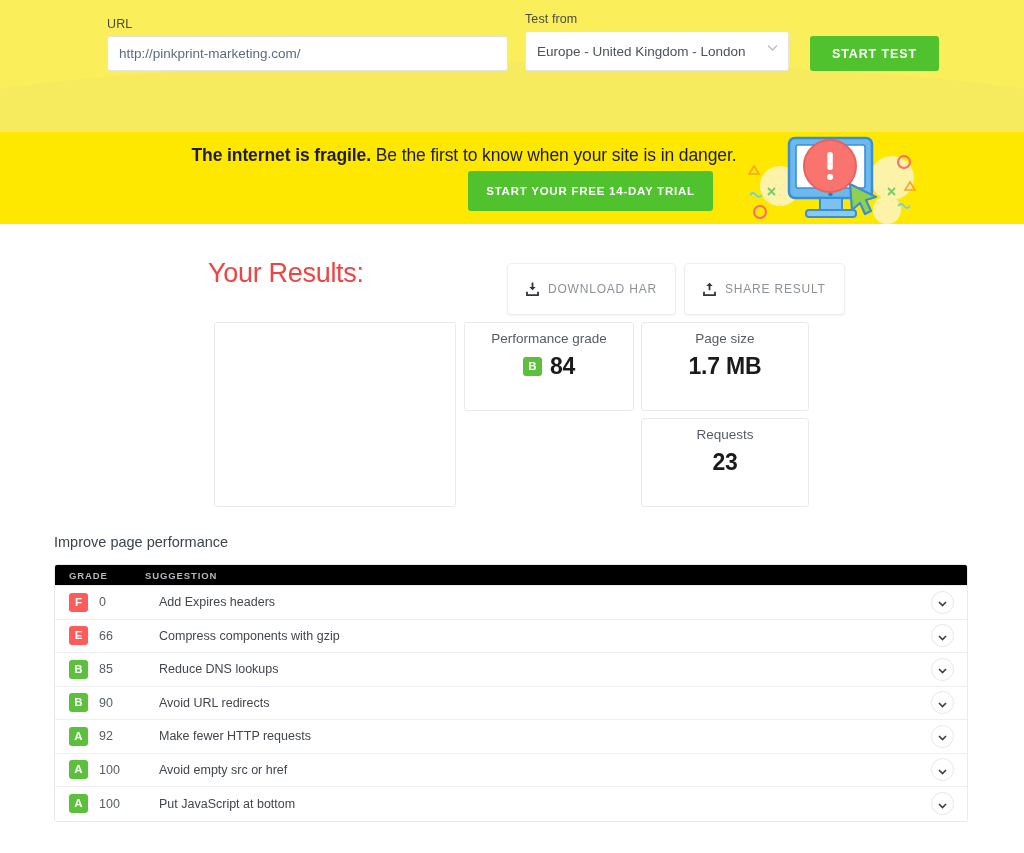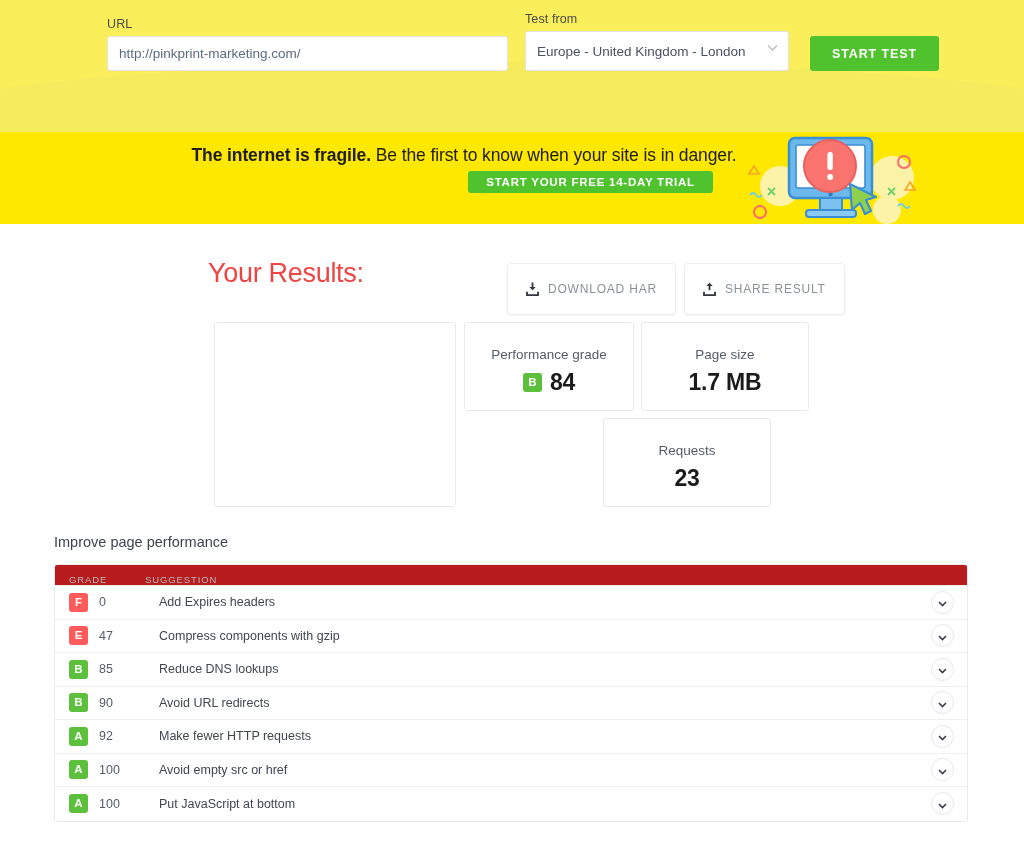--- a/index.html
+++ b/index.html
@@ -104,21 +104,21 @@
     padding-right: 96px;
     font-size: 17.5px;
     color: #1d1d1d;
     letter-spacing: -.1px;
   }
   .promo-text b { font-weight: bold; }
   .promo-cta {
     position: absolute;
     left: 468px; top: 171px;
     transform: translateY(-132px);
-    width: 245px; height: 22px;
+    width: 245px; height: 40px;
     background: #4fc22e;
     border: none;
     border-radius: 3px;
     color: #ffffff;
     font-family: "Liberation Sans", sans-serif;
     font-size: 11.5px;
     font-weight: bold;
     letter-spacing: .75px;
     cursor: pointer;
   }
@@ -179,24 +179,24 @@
   .card {
     position: absolute;
     background: #ffffff;
     border: 1px solid #e9eaec;
     border-radius: 3px;
   }
   .card-blank { left: 214px; top: 0; width: 242px; height: 185px; }
   .card-a { left: 464px; top: 0;  width: 170px; height: 89px; }
   .card-b { left: 641px; top: 0;  width: 168px; height: 89px; }
   .card-c { left: 464px; top: 96px; width: 170px; height: 89px; }
-  .card-d { left: 603px; top: 96px; width: 168px; height: 89px; }
+  .card-d { left: 641px; top: 96px; width: 168px; height: 89px; }
   .card-label {
     text-align: center;
-    margin-top: 24px;
+    margin-top: 8px;
     font-size: 13.5px;
     color: #555c68;
   }
   .card-value {
     display: flex;
     align-items: center;
     justify-content: center;
     gap: 8px;
     margin-top: 7px;
     font-size: 23px;
@@ -225,24 +225,25 @@
   .table {
     margin: 14px 0 0 54px;
     width: 914px;
     border: 1px solid #e9eaec;
     border-radius: 3px;
     background: #fff;
     overflow: hidden;
   }
   .thead {
     display: flex;
-    align-items: flex-end;
+    align-items: center;
     height: 21px;
-    background: #b91c1c;
+    background: #000000;
     border-bottom: 1px solid #e9eaec;
+    font-weight: bold;
   }
   .th {
     font-size: 9.5px;
     color: #b4b7bd;
     letter-spacing: .9px;
   }
   .th-grade { width: 78px; padding-left: 14px; }
   .th-sugg  { padding-left: 12px; }
   .trow {
     display: flex;
@@ -420,21 +421,21 @@
           <div class="cell-sugg">Add Expires headers</div>
           <div class="expand-btn">
             <span><svg width="9" height="6" viewBox="0 0 9 6">
                 <path d="M1 1 L4.5 4.6 L8 1" fill="none" stroke="currentColor" stroke-width="1.6"></path>
               </svg></span>
           </div>
         </div>
         <div class="trow">
           <div class="cell-grade">
             <span class="row-badge" style="background:#ff5b5b">E</span>
-            <span class="row-score">47</span>
+            <span class="row-score">66</span>
           </div>
           <div class="cell-sugg">Compress components with gzip</div>
           <div class="expand-btn">
             <span><svg width="9" height="6" viewBox="0 0 9 6">
                 <path d="M1 1 L4.5 4.6 L8 1" fill="none" stroke="currentColor" stroke-width="1.6"></path>
               </svg></span>
           </div>
         </div>
         <div class="trow">
           <div class="cell-grade">

